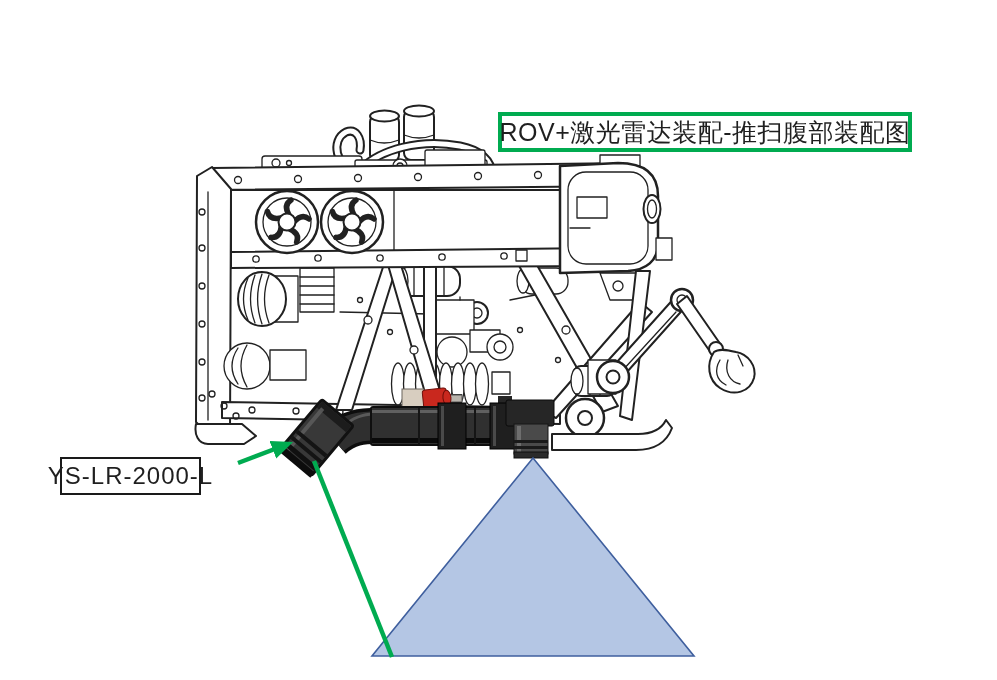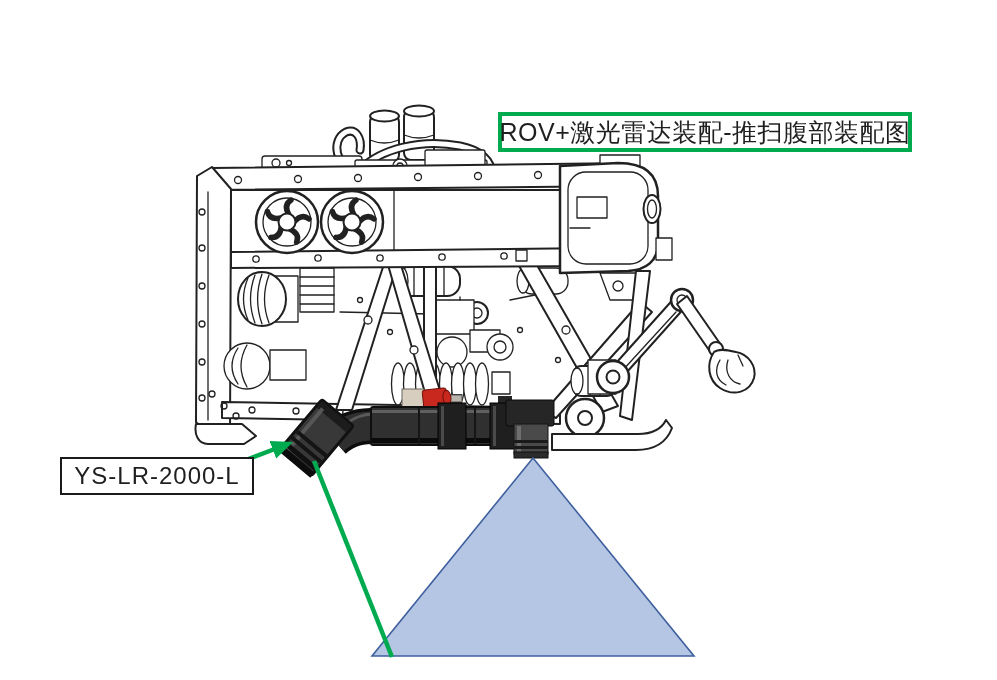--- a/index.html
+++ b/index.html
@@ -3,21 +3,21 @@
 <meta charset="utf-8">
 <style>
   html,body{margin:0;padding:0;background:#fff;}
   .stage{position:relative;width:997px;height:680px;background:#ffffff;overflow:hidden;
          font-family:"Liberation Sans","DejaVu Sans",sans-serif;}
   .stage svg{position:absolute;left:0;top:0;}
   .label-box{position:absolute;box-sizing:border-box;background:#ffffff;color:#1f1f1f;
              display:flex;align-items:center;justify-content:center;white-space:nowrap;z-index:5;}
   .title-box{left:498px;top:112px;width:414px;height:40px;border:4px solid #00ab50;
              font-size:25px;letter-spacing:.5px;}
-  .device-box{left:60px;top:457px;width:194px;height:38px;border:2px solid #1a1a1a;
+  .device-box{left:60px;top:457px;width:141px;height:38px;border:2px solid #1a1a1a;
               font-size:24px;letter-spacing:1px;}
   
   .la{stroke:#212121;fill:none;stroke-linejoin:round;stroke-linecap:round;}
   .w{fill:#ffffff;}
   .thin{stroke-width:1.3;}
   .mid{stroke-width:2;}
   .thick{stroke-width:2.5;}
   .green-line{stroke:#00ab50;stroke-width:4.5;fill:none;}
   .scan-fan{stroke:#3f5f9e;stroke-width:1.6;}
 </style>

